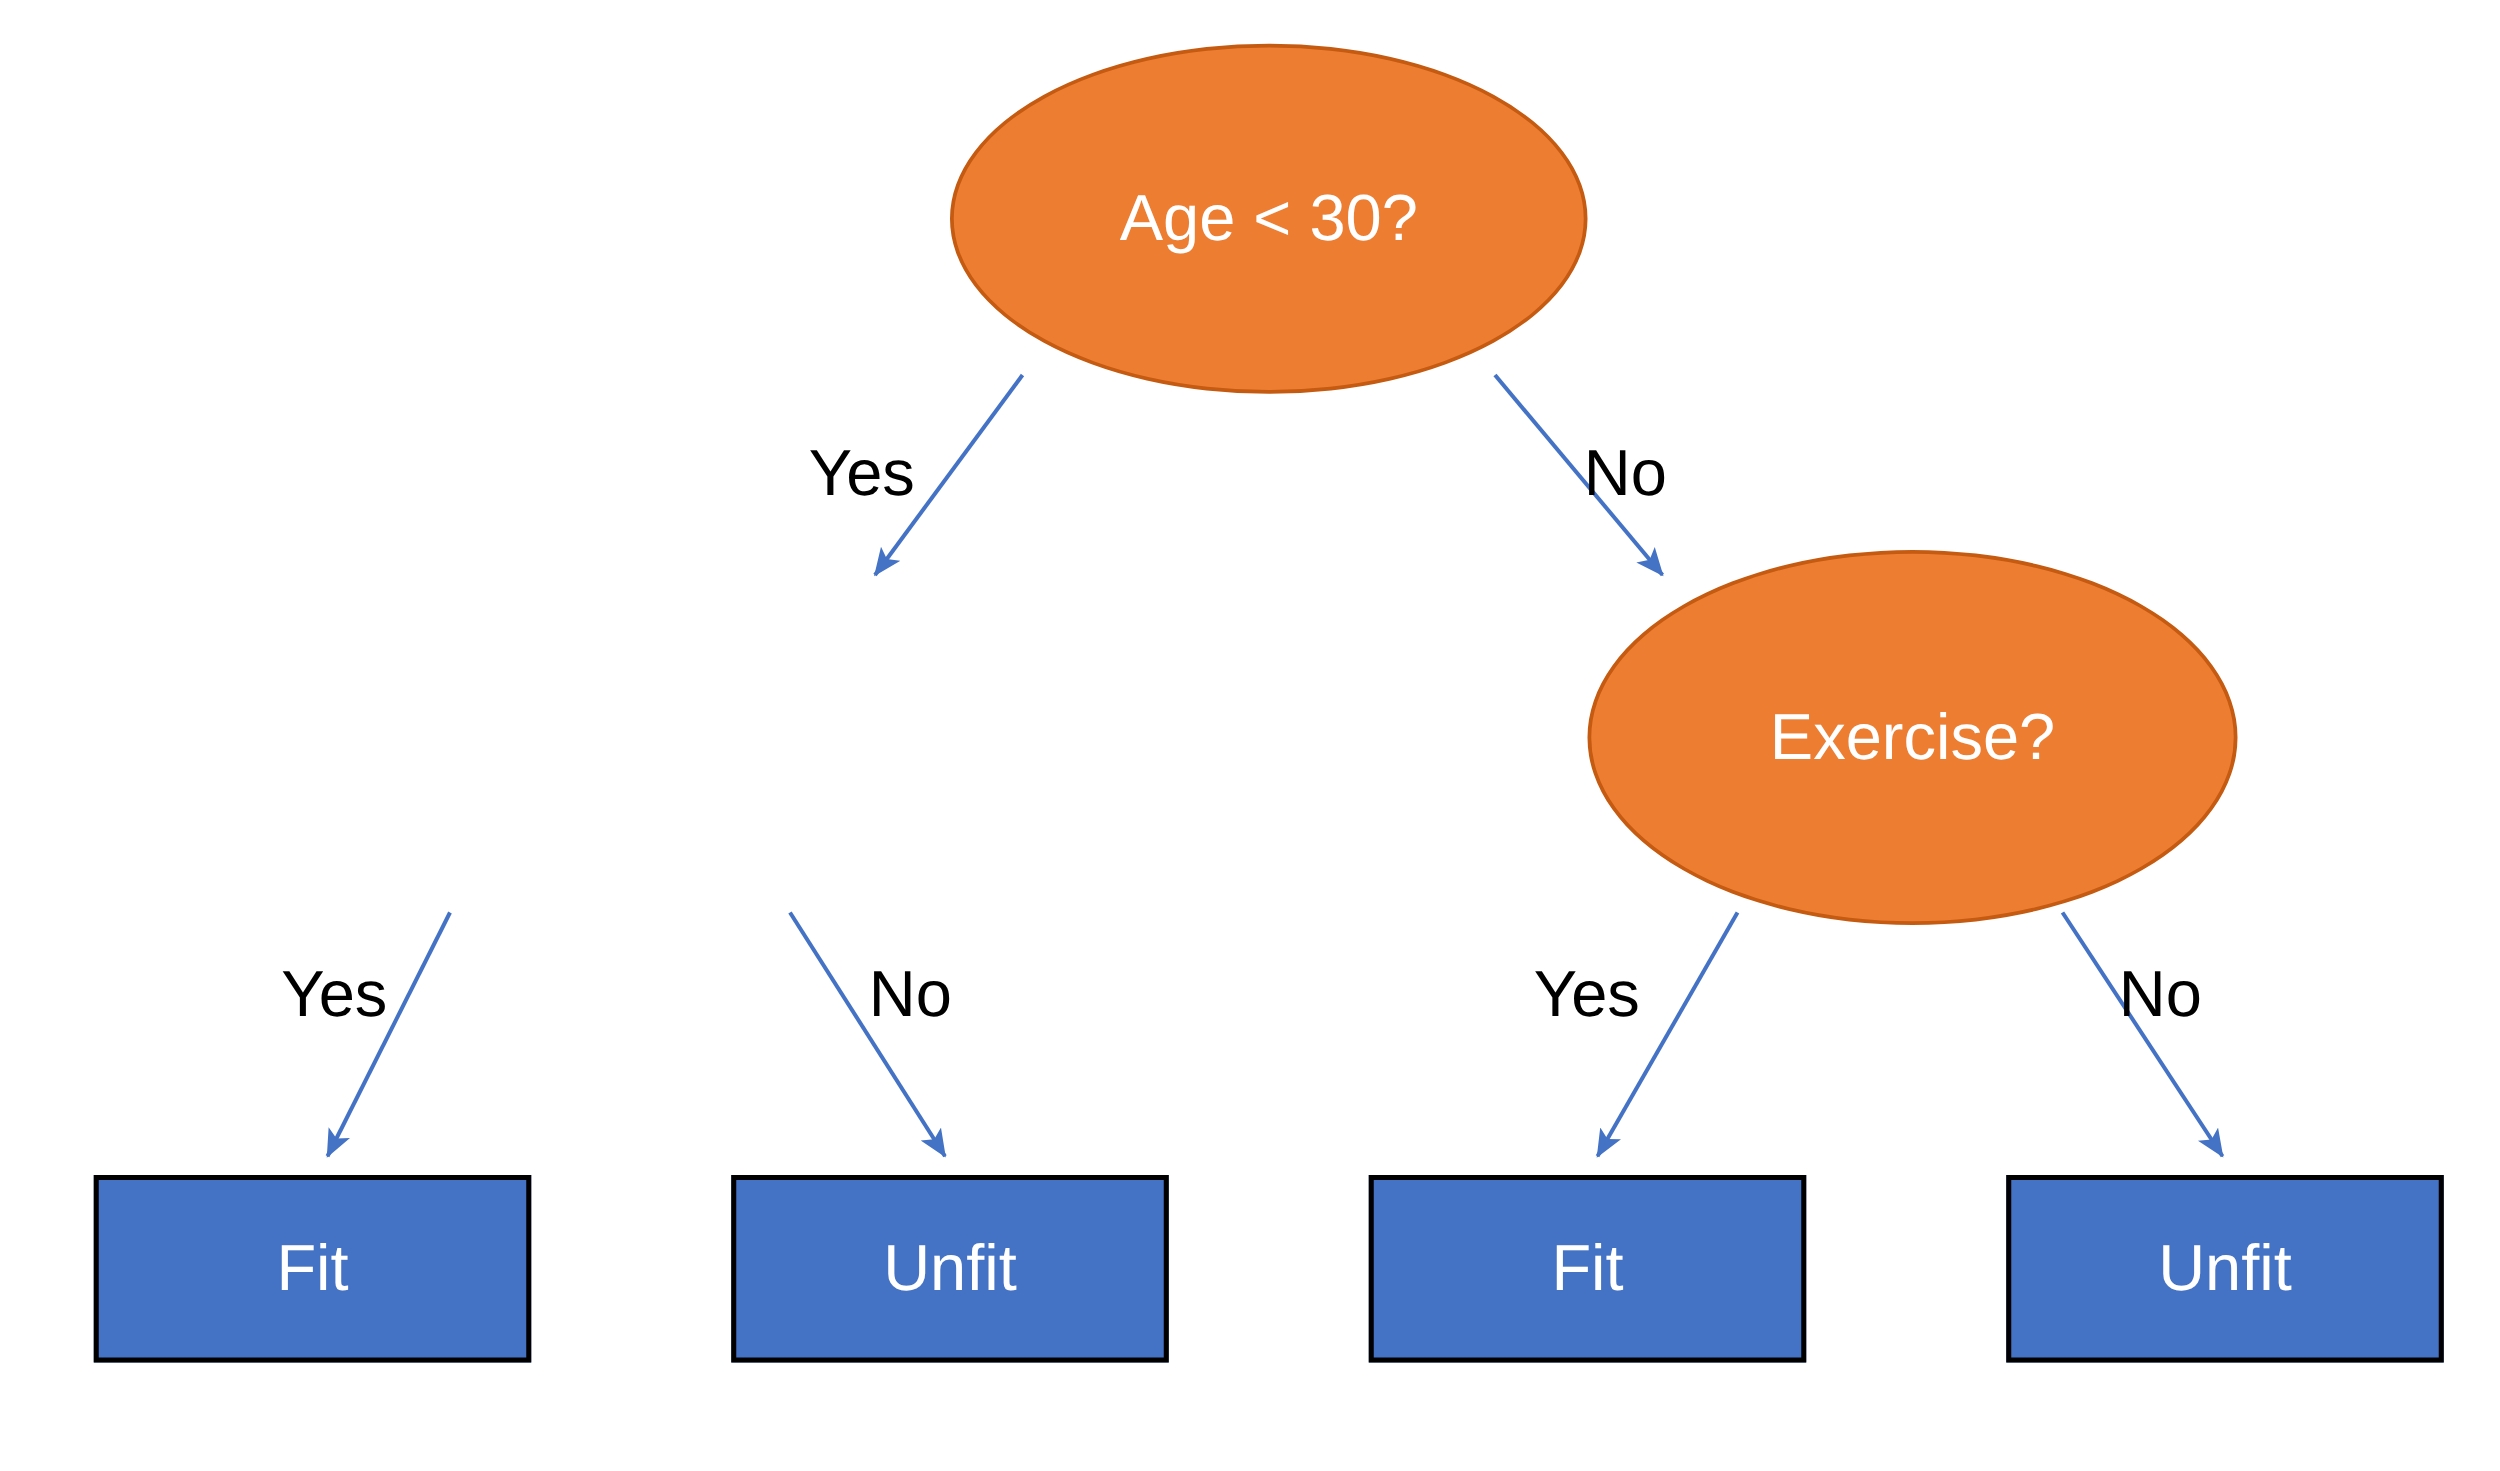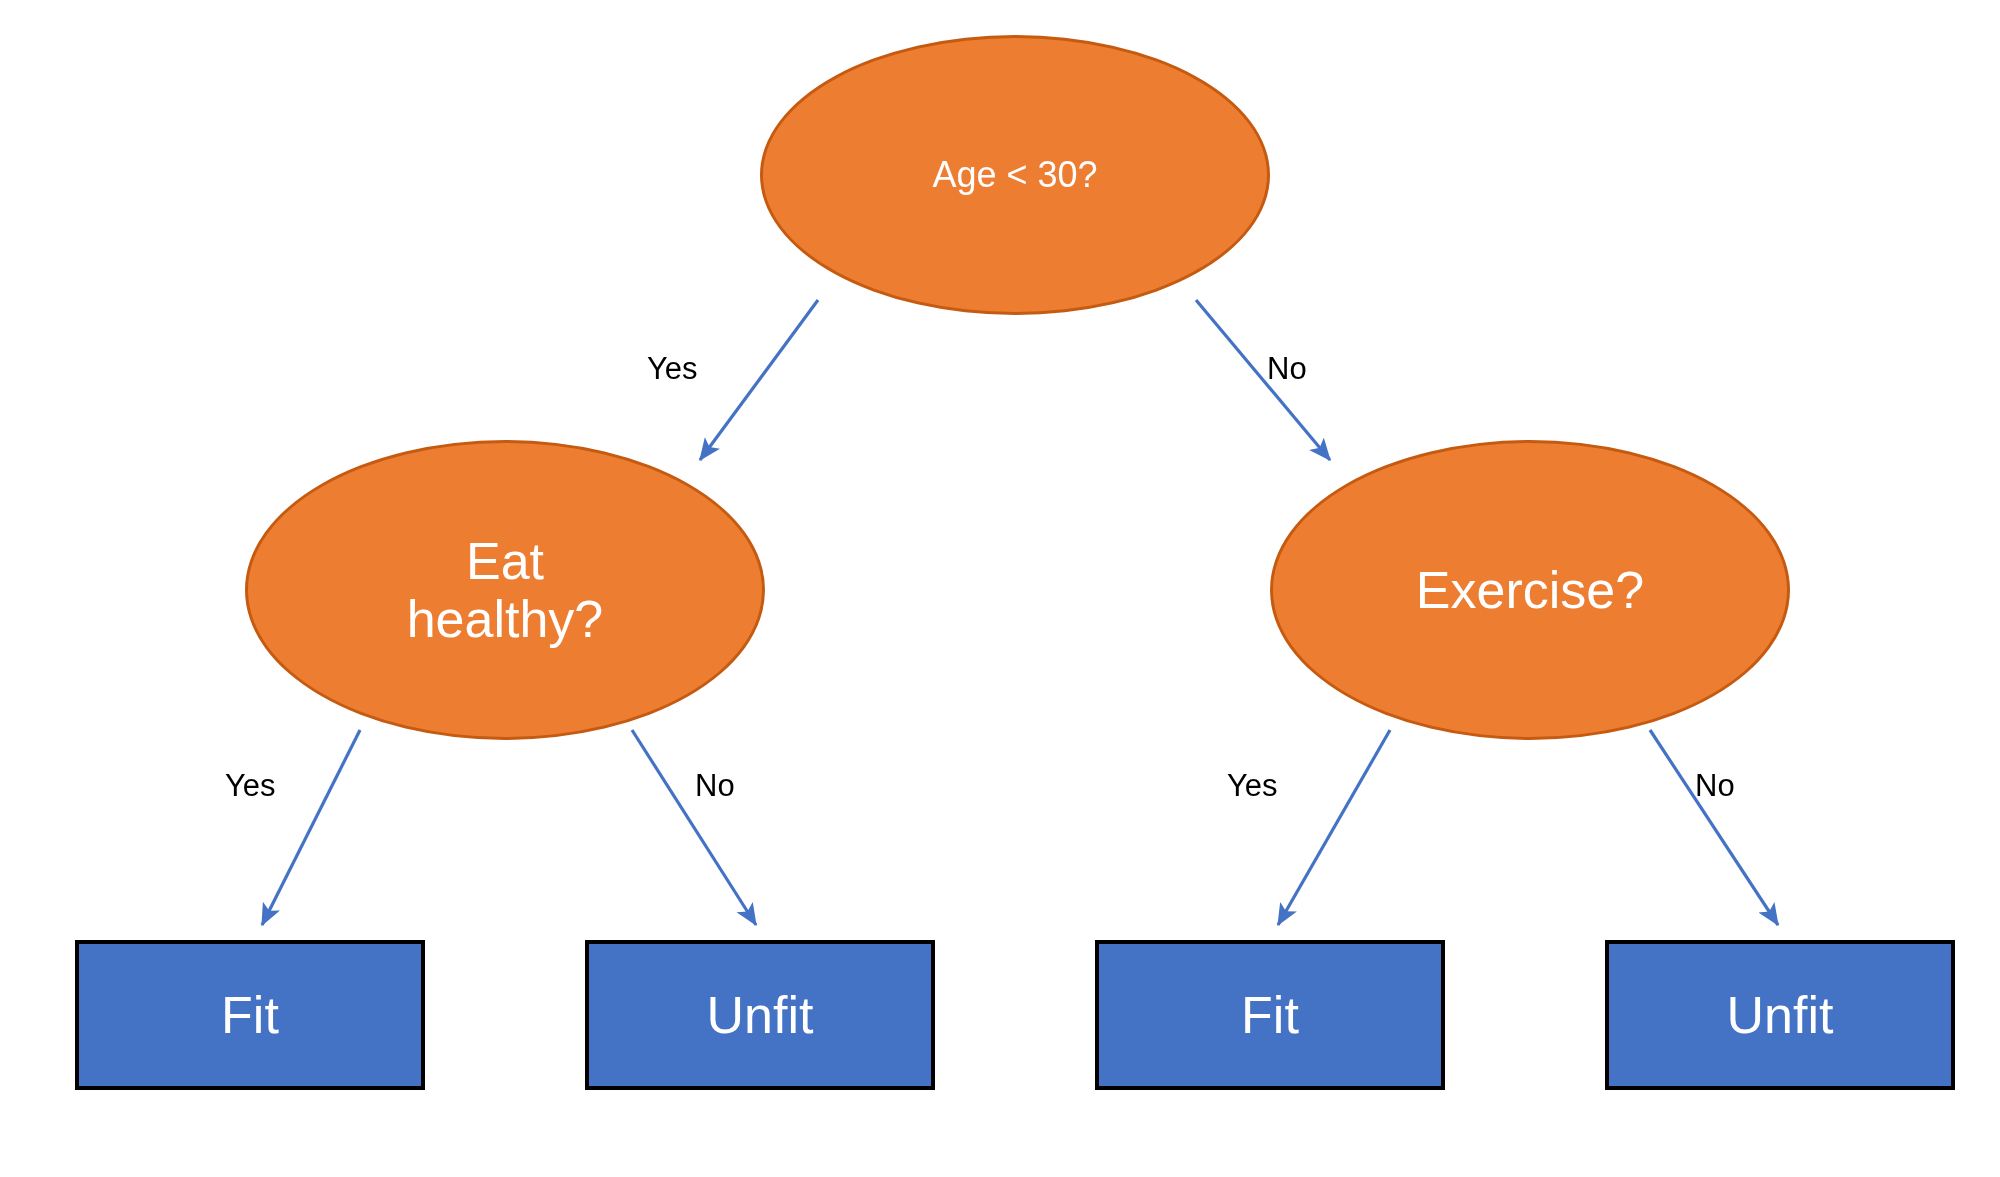--- a/index.html
+++ b/index.html
@@ -64,28 +64,28 @@
   }
   .node-box .label {
     color: #FFFFFF;
   }
 
   
   .edge-label {
     position: absolute;
     color: #000000;
     font-family: "Liberation Sans", sans-serif;
-    font-size: 31px;
+    font-size: 52px;
     font-weight: 400;
     white-space: nowrap;
     line-height: 1;
   }
 
   
-  .root      { font-size: 36px; }
+  .root      { font-size: 52px; }
   .branch    { font-size: 52px; }
   .leaf      { font-size: 52px; }
 </style>
 </head>
 <body>
 
 <div id="canvas">
 
   <svg id="edges" viewBox="0 0 2000 1177" width="2000" height="1177" xmlns="http://www.w3.org/2000/svg">
     <defs>
@@ -104,24 +104,20 @@
 
     <line x1="1390" y1="730" x2="1278" y2="925" stroke="#4472C4" stroke-width="3.2" marker-end="url(#arrowhead)"></line>
 
     <line x1="1650" y1="730" x2="1778" y2="925" stroke="#4472C4" stroke-width="3.2" marker-end="url(#arrowhead)"></line>
   </svg>
 
   <div class="node-ellipse root" style="left:760px; top:35px; width:510px; height:280px;">
     <span class="label">Age &lt; 30?</span>
   </div>
 
-  <div class="node-ellipse branch" style="left:245px; top:440px; width:520px; height:300px;">
-    <span class="label">Eat
-healthy?</span>
-  </div>
 
   <div class="node-ellipse branch" style="left:1270px; top:440px; width:520px; height:300px;">
     <span class="label">Exercise?</span>
   </div>
 
   <div class="node-box leaf" style="left:75px; top:940px; width:350px; height:150px;">
     <span class="label">Fit</span>
   </div>
 
   <div class="node-box leaf" style="left:585px; top:940px; width:350px; height:150px;">

